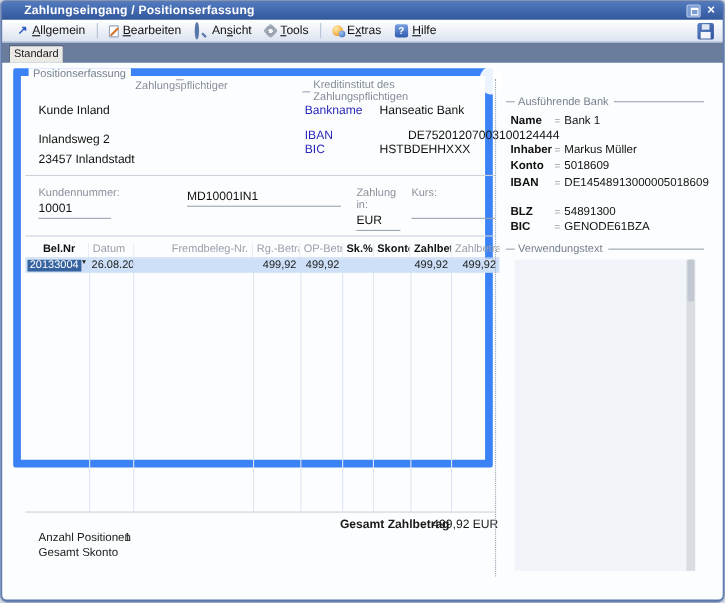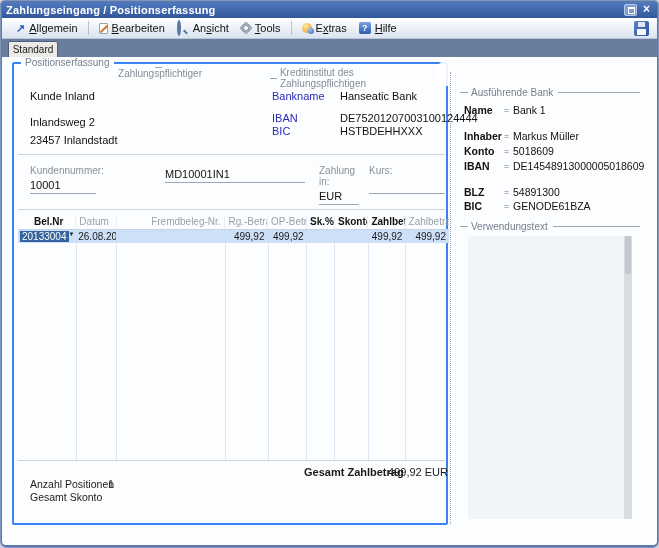--- a/index.html
+++ b/index.html
@@ -2,21 +2,21 @@
 <html><head>
 <meta charset="utf-8">
 <style>
   * { margin:0; padding:0; box-sizing:border-box; }
   html,body { background:#cfd5de; }
   body { font-family:"Liberation Sans", sans-serif; }
   #win { position:relative; width:659px; height:548px; background:#5d79ab; border-radius:5px 5px 7px 7px; overflow:hidden; box-shadow:inset 0 0 0 1px rgba(255,255,255,.22); }
 
   
   .titlebar { position:absolute; left:2px; top:2px; right:2px; height:16px; background:linear-gradient(#5079bf,#33579b); border-radius:3px 3px 0 0; display:flex; align-items:center; }
-  .titlebar .title { color:#fff; font-size:11px; font-weight:bold; padding-left:4px; letter-spacing:.2px; }
+  .titlebar .title { color:#fff; font-size:11px; font-weight:bold; padding-left:20px; letter-spacing:.2px; }
   .winbtns { position:absolute; right:5px; top:1px; display:flex; align-items:center; gap:4px; }
   .ic-restore { width:13px; height:12px; background:#7e9cd4; border:1px solid #b7c9e8; border-radius:2px; position:relative; cursor:pointer; }
   .ic-restore::before { content:""; position:absolute; top:2px; left:3px; width:5px; height:4px; border:1px solid #fff; border-top-width:2px; }
   .ic-close { color:#fff; font-size:12px; font-weight:bold; line-height:13px; cursor:pointer; padding:0 2px; }
 
   
   .toolbar { position:absolute; left:2px; top:18px; right:2px; height:21px; background:linear-gradient(#ffffff,#dbe3f0); border-bottom:1px solid #b9c5d8; display:flex; align-items:center; padding-left:8px; }
   .menu-item { display:flex; align-items:center; gap:4px; padding:2px 6px; font-size:11px; color:#111; cursor:default; border-radius:2px; }
   .menu-item u { text-decoration:underline; }
   .tb-sep { width:1px; height:14px; background:#b6c2d4; margin:0 4px; }
@@ -35,21 +35,21 @@
   .save-btn::before { content:""; position:absolute; top:1px; left:4px; width:7px; height:5px; background:#dde6f2; }
   .save-btn::after { content:""; position:absolute; bottom:1px; left:3px; width:9px; height:6px; background:#f4f6fa; }
 
   
   .tabband { position:absolute; left:2px; top:39px; right:2px; height:18px; background:#6a7d9d; }
   .tab { position:absolute; left:6px; bottom:0; width:50px; height:16px; background:#eceae6; border:1px solid #50617f; border-bottom:none; border-radius:2px 2px 0 0; font-size:10px; color:#1a1a1a; display:flex; align-items:center; justify-content:center; }
 
   
   .content { position:absolute; left:2px; top:57px; right:2px; bottom:3px; background:#fcfdfe; border-radius:0 0 4px 4px; font-size:11px; color:#1a1a1a; }
 
-  .fieldset { position:absolute; left:10px; top:5px; width:436px; height:463px; border:2px solid #3b82f6; border-radius:2px; }
+  .fieldset { position:absolute; left:10px; top:5px; width:436px; height:363px; border:7px solid #3b82f6; border-radius:2px; }
   .fs-legend { position:absolute; top:-7px; left:7px; background:#fcfdfe; padding:0 4px; font-size:10px; color:#76808e; }
 
   .sublegend { position:absolute; display:flex; align-items:center; font-size:10px; color:#848d99; }
   .sublegend .dash { width:7px; height:1px; background:#9aa4b2; margin-right:3px; }
   .sublegend .line { flex:1; height:1px; background:#9aa4b2; margin-left:5px; }
 
   .addr { position:absolute; left:16px; font-size:11px; color:#111;text-align:center; }
   .blbl { position:absolute; left:258px; color:#2a2ab8; font-size:11px; }
   .bval { position:absolute; left:326px; color:#111; font-size:11px; }
 
@@ -164,21 +164,21 @@
       <div class="addr" style="top:70px;">23457 Inlandstadt</div>
 
       <div class="sublegend" style="left:256px; top:3px; width:175px;">
         <span class="dash"></span>
           <span>Kreditinstitut des Zahlungspflichtigen</span>
           <span class="line"></span>
       </div>
       <div class="blbl" style="top:26px;">Bankname</div>
       <div class="bval" style="top:26px;">Hanseatic Bank</div>
       <div class="blbl" style="top:48px;">IBAN</div>
-      <div class="bval" style="top:48px;">DE75201207003100124444</div>
+      <div class="bval" style="top:48px;margin-left:26px;">DE75201207003100124444</div>
       <div class="blbl" style="top:61px;">BIC</div>
       <div class="bval" style="top:61px;">HSTBDEHHXXX</div>
 
       <div class="hdiv" style="left:4px; top:90px; width:427px;"></div>
 
       <div class="fld" style="left:16px; top:101px; width:66px;">
         <div class="flabel">Kundennummer:</div>
         <input class="fld-input" value="10001" style="">
       </div>
       <div class="fld" style="left:151px; top:101px; width:140px;">

